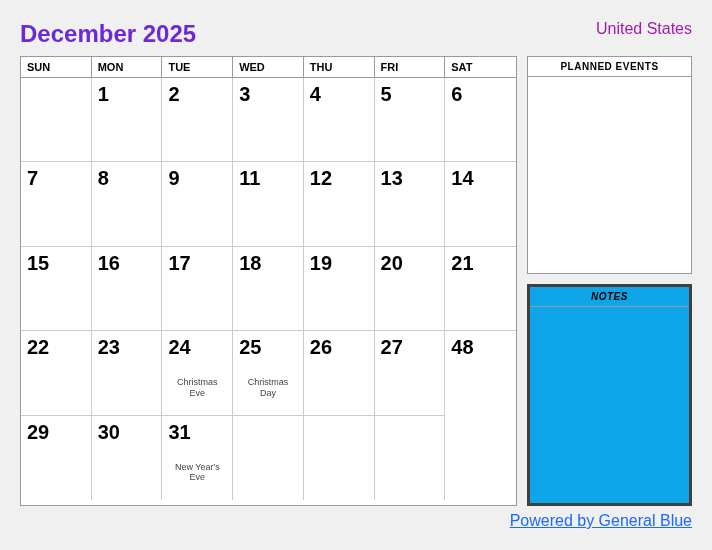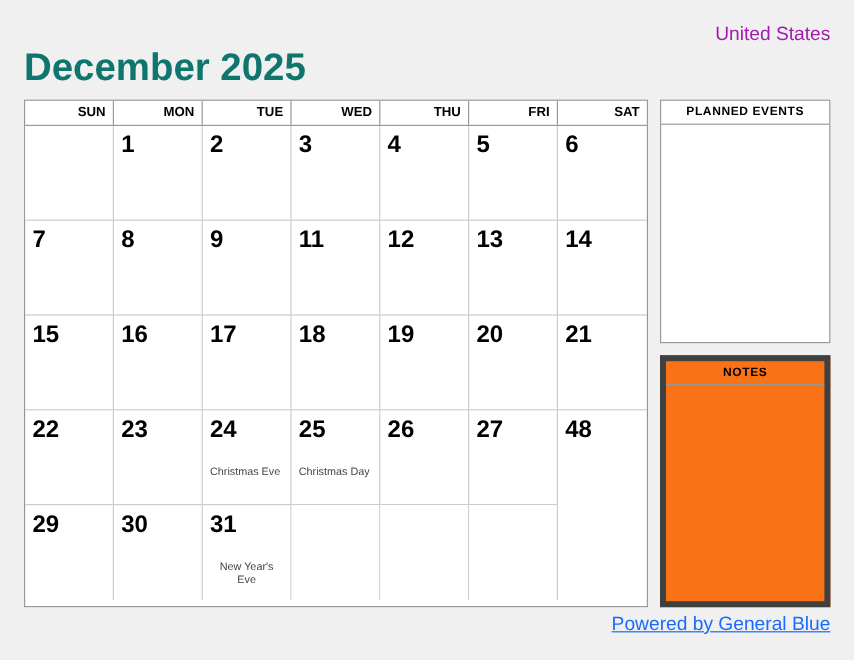--- a/index.html
+++ b/index.html
@@ -12,24 +12,23 @@
       flex-direction: column;
       padding: 20px;
     }
     .header {
       display: flex;
       justify-content: space-between;
       align-items: flex-start;
       margin-bottom: 8px;
     }
     .month-title {
-      font-size: 32px;
-      font-weight: bold;
-      color: #0f766e;
-      margin-top: 18px;
+      font-size: 24px;
+      font-weight: bold;
+      color: #6d28d9;
     }
     .country-title {
       font-size: 16px;
       font-weight: normal;
       color: #a21caf;
     }
     .main-content {
       display: flex;
       gap: 10px;
       flex: 1;
@@ -38,21 +37,21 @@
       flex: 1;
       border: 1px solid #999;
       background: #fff;
     }
     .day-headers {
       display: grid;
       grid-template-columns: repeat(7, 1fr);
       border-bottom: 1px solid #999;
     }
     .day-header {
-      text-align: right;
+      text-align: left;
       font-size: 11px;
       font-weight: bold;
       padding: 4px 6px;
       border-right: 1px solid #999;
       color: #000;
     }
     .day-header:last-child {
       border-right: none;
     }
     .calendar-grid {
@@ -83,43 +82,44 @@
       line-height: 1.2;
     }
     .cell-event {
       font-size: 9px;
       color: #444;
       text-align: center;
       margin-top: 18px;
       line-height: 1.2;
     }
     .right-section {
-      width: 142px;
+      width: 165px;
       display: flex;
       flex-direction: column;
       gap: 10px;
     }
     .planned-events-box {
       border: 1px solid #999;
       background: #fff;
       flex: 1;
     }
     .box-header {
       text-align: center;
       font-size: 10px;
       font-weight: bold;
       border-bottom: 1px solid #999;
       padding: 4px;
       letter-spacing: 0.5px;
       color: #000;
     }
     .notes-box {
-      border: 5px solid #404040;
-      background: #f97316;
-      flex: 1;
+      border: 3px solid #404040;
+      background: #0ea5e9;
+      flex: 1;
+      font-style: italic;
     }
     .footer {
       text-align: right;
       margin-top: 6px;
       font-size: 16px;
     }
     .footer a {
       color: #1a6aff;
       text-decoration: underline;
     }

